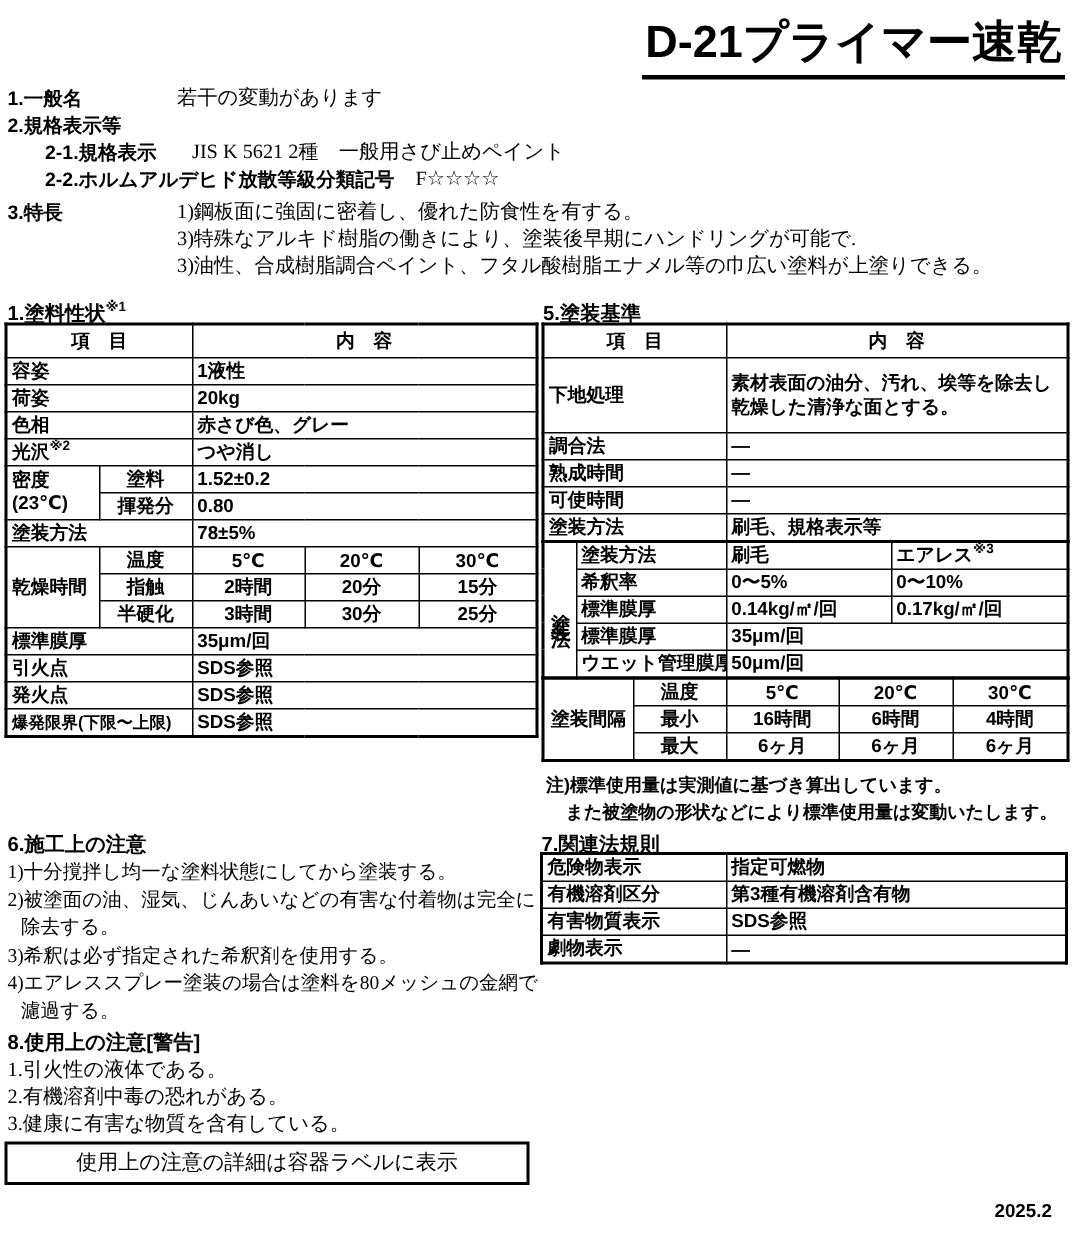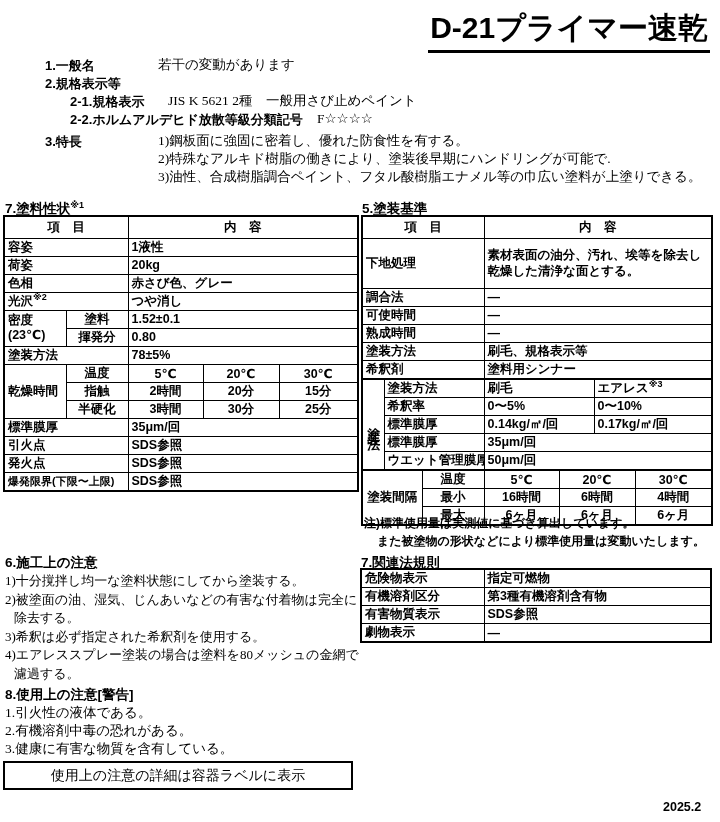--- a/index.html
+++ b/index.html
@@ -1,18 +1,18 @@
 <!DOCTYPE html>
 <html><head>
 <meta charset="utf-8">
 <style>
   html,body{margin:0;padding:0;background:#fff;}
   .page{position:relative;width:720px;height:822px;background:#ffffff;color:#000;overflow:hidden;}
   .gothic{font-family:"Liberation Sans","DejaVu Sans",sans-serif;}
-  .abs{position:absolute;white-space:nowrap;margin-left:40px;}
+  .abs{position:absolute;white-space:nowrap;}
   .title{position:absolute;top:8px;right:10px;font-size:30px;font-weight:bold;
          font-family:"Liberation Sans","DejaVu Sans",sans-serif;
          border-bottom:3px solid #000;padding:0 2px 1px 2px;white-space:nowrap;}
   .lbl{font-weight:bold;font-size:13px;font-family:"Liberation Sans","DejaVu Sans",sans-serif;}
   .val{font-size:13.5px;font-family:"Liberation Serif","DejaVu Serif",serif;}
   .sec-h{position:absolute;font-weight:bold;font-size:13.5px;white-space:nowrap;
          font-family:"Liberation Sans","DejaVu Sans",sans-serif;}
   sup{font-size:9px;vertical-align:super;line-height:0;}
   table.t{position:absolute;border-collapse:collapse;table-layout:fixed;
           border:2px solid #000;font-family:"Liberation Sans","DejaVu Sans",sans-serif;
@@ -54,24 +54,24 @@
   <div class="abs val" style="left:118px;top:56px">若干の変動があります</div>
 
   <div class="abs lbl" style="left:5px;top:75px">2.規格表示等</div>
   <div class="abs lbl" style="left:30px;top:93px">2-1.規格表示</div>
   <div class="abs val" style="left:128px;top:92px">JIS K 5621 2種　一般用さび止めペイント</div>
   <div class="abs lbl" style="left:30px;top:111px">2-2.ホルムアルデヒド放散等級分類記号</div>
   <div class="abs val" style="left:277px;top:110px">F☆☆☆☆</div>
 
   <div class="abs lbl" style="left:5px;top:133px">3.特長</div>
   <div class="abs val" style="left:118px;top:132px">1)鋼板面に強固に密着し、優れた防食性を有する。</div>
-  <div class="abs val" style="left:118px;top:150px">2)特殊なアルキド樹脂の働きにより、塗装後早期にハンドリングが可能で.</div>
+  <div class="abs val" style="left:118px;top:150px">3)特殊なアルキド樹脂の働きにより、塗装後早期にハンドリングが可能で.</div>
   <div class="abs val" style="left:118px;top:168px">3)油性、合成樹脂調合ペイント、フタル酸樹脂エナメル等の巾広い塗料が上塗りできる。</div>
 
-  <div class="sec-h" style="left:5px;top:200px"><span>7.塗料性状</span><sup>※1</sup></div>
+  <div class="sec-h" style="left:5px;top:200px"><span>1.塗料性状</span><sup>※1</sup></div>
 
   <table class="t" style="left:3px;top:215px;width:354px">
     <colgroup>
         <col style="width:62px">
         <col style="width:62px">
         <col style="width:75px">
         <col style="width:76px">
         <col style="width:79px">
       </colgroup>
     <tbody>
@@ -94,21 +94,21 @@
     <tr style="height:17px">
       <td colspan="2"><span>光沢</span><sup>※2</sup></td>
       <td colspan="3">つや消し</td>
     </tr>
     <tr style="height:17px">
       <td rowspan="2">
             <span class="blk">密度</span>
             <span class="blk">(23℃)</span>
           </td>
       <td class="ctr">塗料</td>
-      <td colspan="3">1.52±0.1</td>
+      <td colspan="3">1.52±0.2</td>
     </tr>
     <tr style="height:17px">
       <td class="ctr">揮発分</td>
       <td colspan="3">0.80</td>
     </tr>
     <tr style="height:17px">
           <td colspan="2">塗装方法</td>
           <td colspan="3">78±5%</td>
         </tr>
     <tr style="height:17px">
@@ -183,34 +183,30 @@
       </tr>
       <tr style="height:50px">
         <td>下地処理</td>
         <td class="wrapcell">素材表面の油分、汚れ、埃等を除去し乾燥した清浄な面とする。</td>
       </tr>
       <tr style="height:17px">
             <td>調合法</td>
             <td>―</td>
           </tr>
       <tr style="height:17px">
-            <td>可使時間</td>
+            <td>熟成時間</td>
             <td>―</td>
           </tr>
       <tr style="height:17px">
-            <td>熟成時間</td>
+            <td>可使時間</td>
             <td>―</td>
           </tr>
       <tr style="height:17px">
             <td>塗装方法</td>
             <td>刷毛、規格表示等</td>
-          </tr>
-      <tr style="height:17px">
-            <td>希釈剤</td>
-            <td>塗料用シンナー</td>
           </tr>
     </tbody>
       </table>
 
     <table class="tin stack">
       <colgroup>
           <col style="width:22px">
           <col style="width:100px">
           <col style="width:110px">
           <col style="width:118px">

